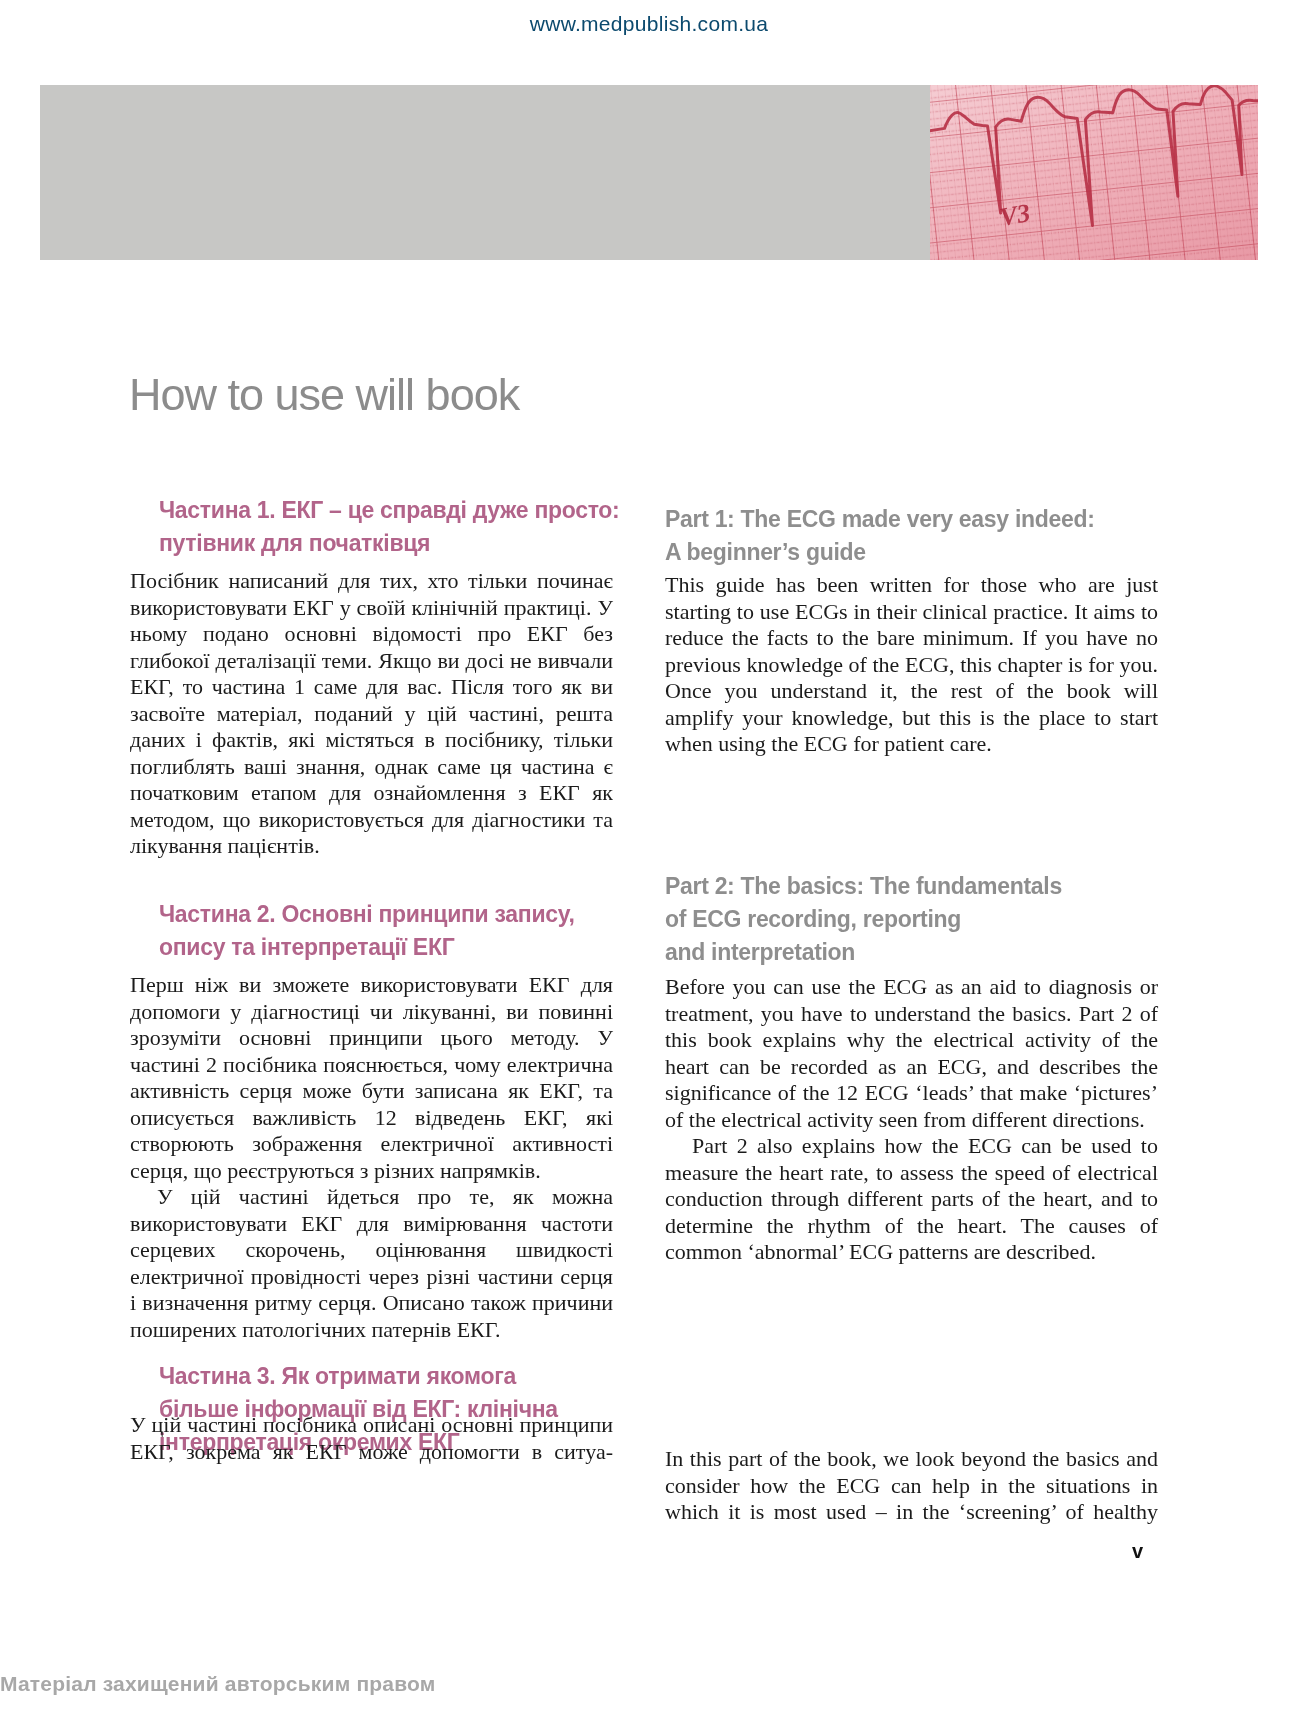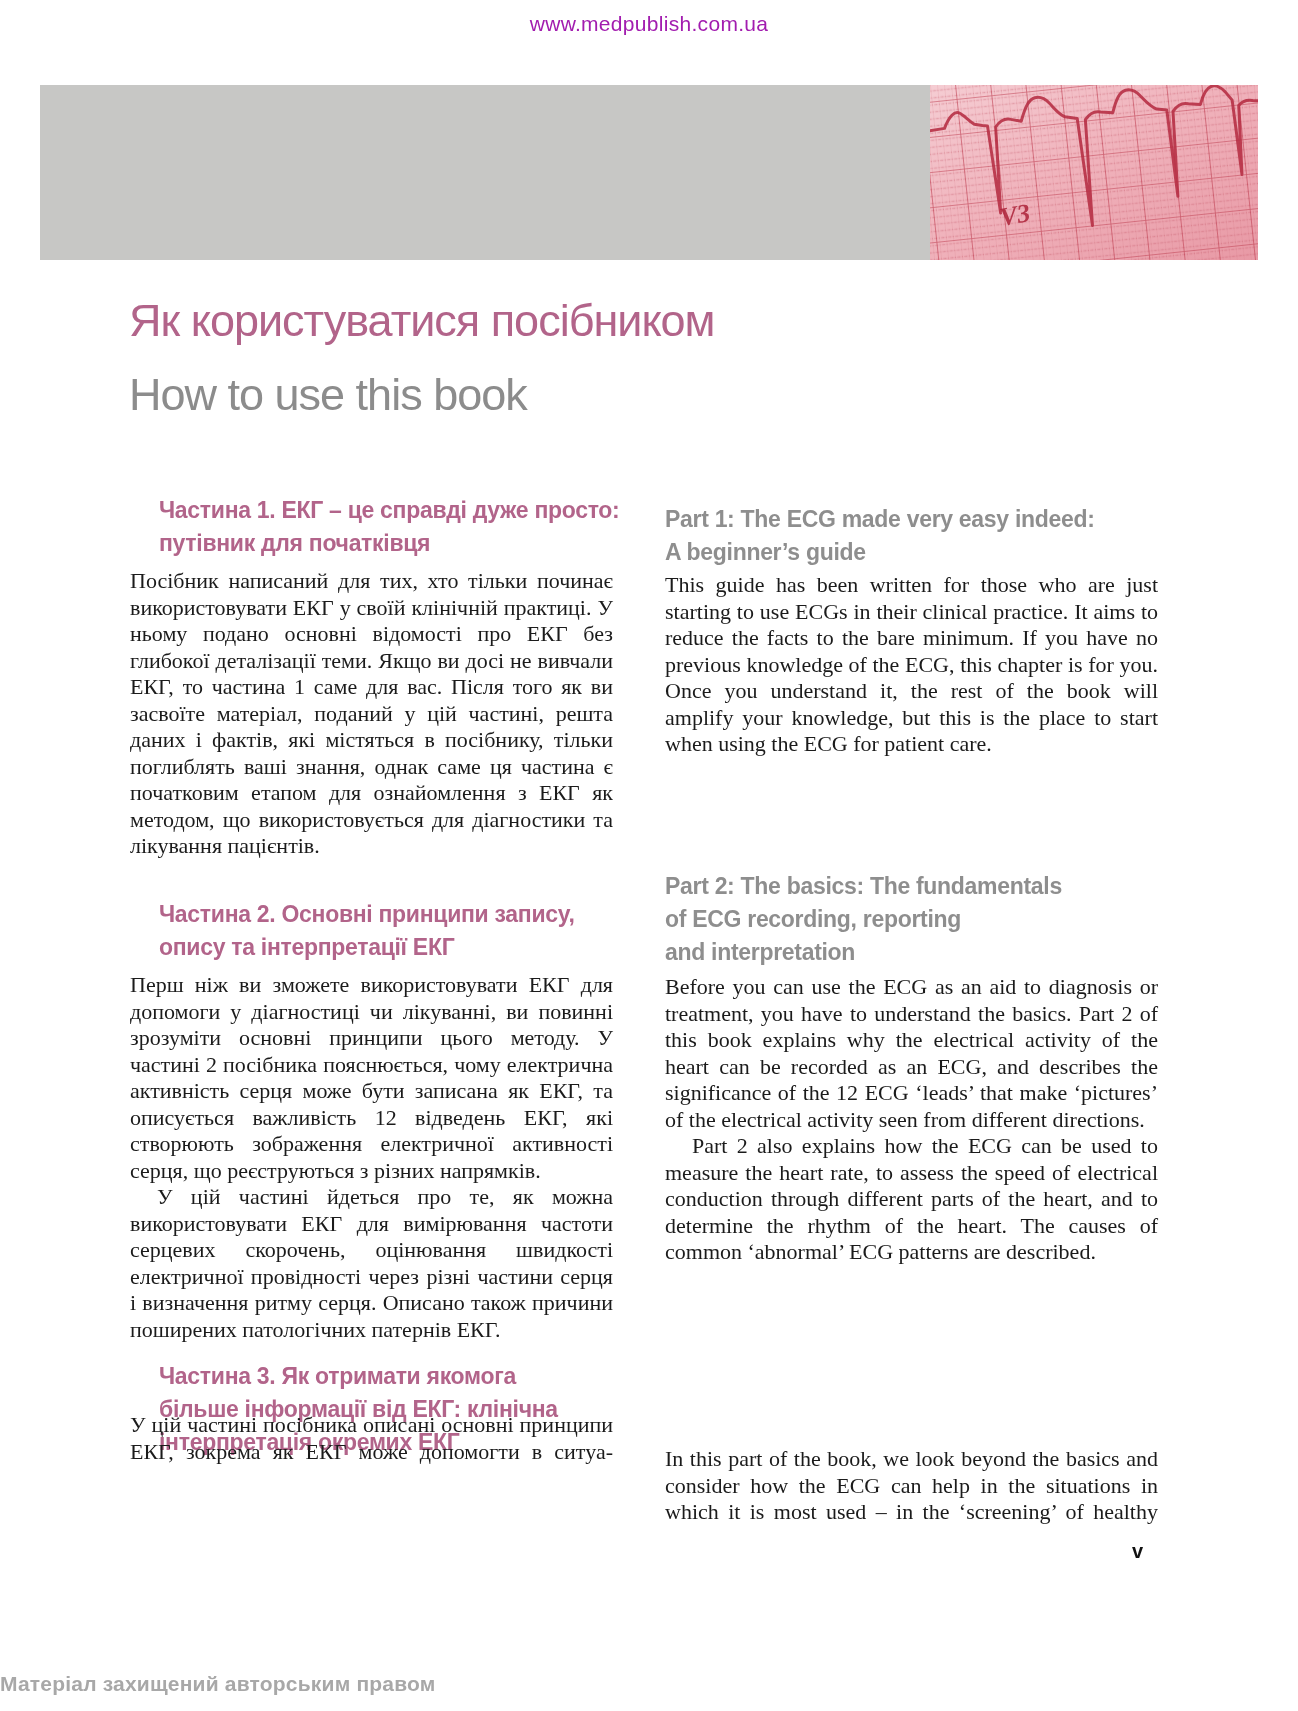--- a/index.html
+++ b/index.html
@@ -16,21 +16,21 @@
     position:relative;
     width:1298px;height:1711px;
     background:#ffffff;
     overflow:hidden;
     font-family:"Liberation Serif", serif;
   }
   .url-header{
     position:absolute;top:11px;left:0;width:100%;
     text-align:center;
     font:400 21px/1.2 "Liberation Sans", sans-serif;
-    color:#a21caf;letter-spacing:.3px;
+    color:#0c4a6e;letter-spacing:.3px;
   }
   .banner{
     position:absolute;left:40px;top:85px;width:1218px;height:175px;
     background:var(--banner-gray,#c7c7c5);
   }
   .ecg-photo{
     position:absolute;right:0;top:0;width:328px;height:175px;display:block;
   }
   .title{
     position:absolute;left:129px;
@@ -113,22 +113,21 @@
                    C254 29 259 27 265 29 L277 31
                    C281 20 285 15 290 14 C295 13 299 16 303 21 L309 30
                    L311 105 L315 36
                    C319 32 325 31 331 33 L380 38"></path>
           <text x="66" y="130" fill="#ad2339" opacity="0.85" font-family="Liberation Serif, serif" font-style="italic" font-weight="700" font-size="26" transform="rotate(-4 80 125)">V3</text>
         </g>
       </g>
     </svg>
   </div>
 
-  <h1 class="title title-uk">Як користуватися посібником</h1>
-  <h1 class="title title-en">How to use this book</h1>
+  <h1 class="title title-en">How to use will book</h1>
 
   <h2 class="sec-heading uk col-uk" style="top:494px">Частина 1. ЕКГ – це справді дуже просто:
 путівник для початківця</h2>
   <div class="body-block col-uk" style="top:568px">
     <p>Посібник написаний для тих, хто тільки починає використовувати ЕКГ у своїй клінічній практиці. У ньому подано основні відомості про ЕКГ без глибокої деталізації теми. Якщо ви досі не вивчали ЕКГ, то частина 1 саме для вас. Після того як ви засвоїте матеріал, поданий у цій частині, решта даних і фактів, які містяться в посібнику, тільки поглиблять ваші знання, однак саме ця частина є початковим етапом для ознайомлення з ЕКГ як методом, що використовується для діагностики та лікування пацієнтів.</p>
   </div>
 
   <h2 class="sec-heading uk col-uk" style="top:898px">Частина 2. Основні принципи запису,
 опису та інтерпретації ЕКГ</h2>
   <div class="body-block col-uk" style="top:972px">

